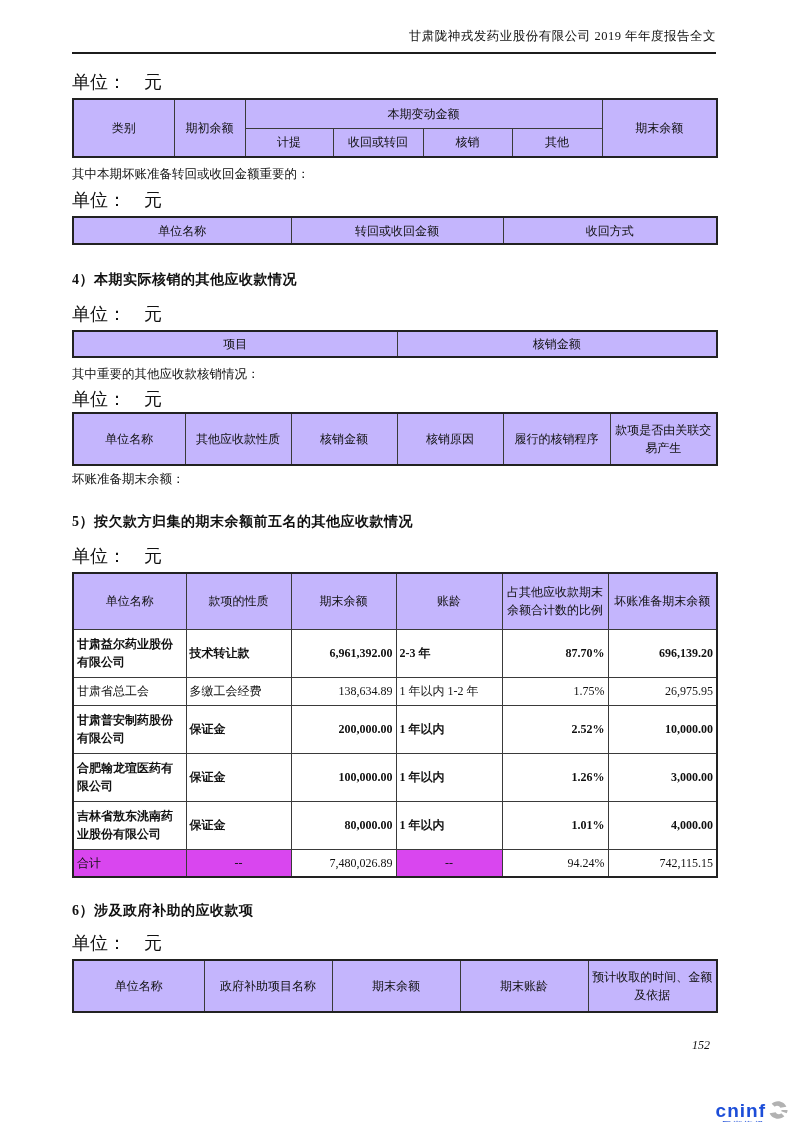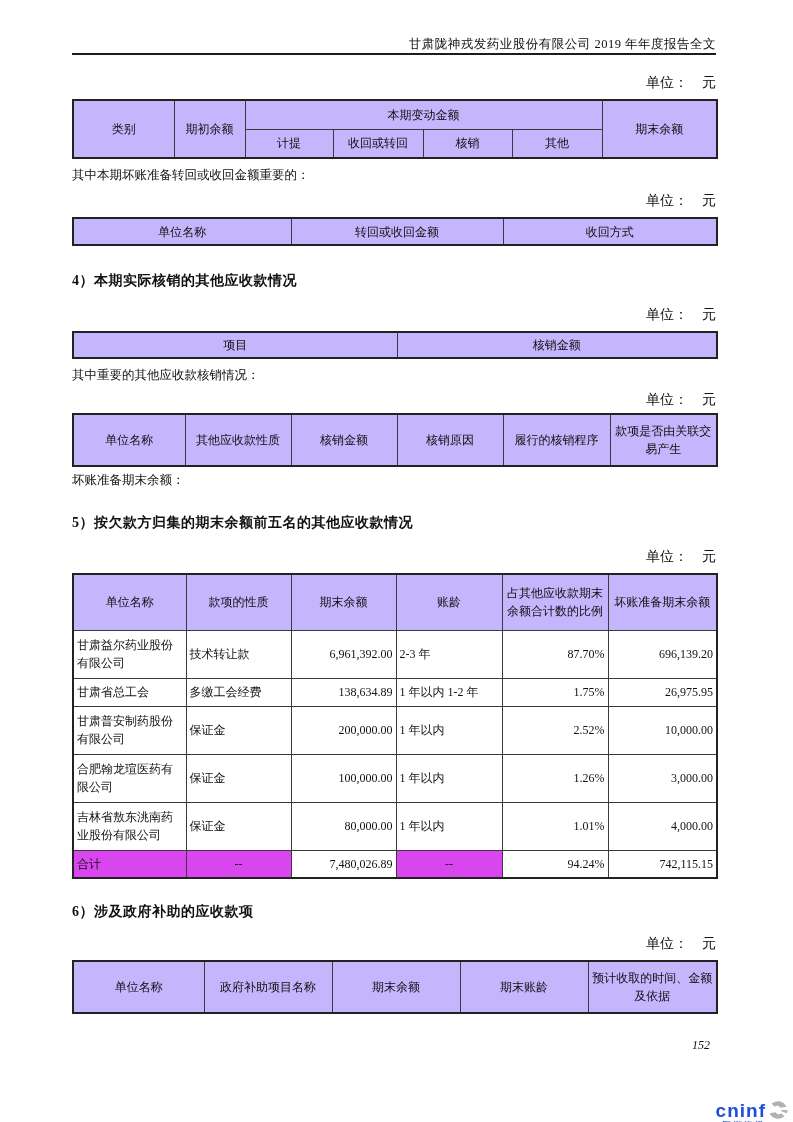--- a/index.html
+++ b/index.html
@@ -8,28 +8,29 @@
     width:793px;height:1122px;
     background:#fff;
     font-family:"Liberation Serif","DejaVu Serif",serif;
     color:#111;
     overflow:hidden;
     box-sizing:border-box;
   }
   .content{padding:0 77px 0 72px;}
   
   .report-header{
-    margin-top:36px;
+    margin-top:28px;
     text-align:right;
     font-size:12.5px;
+    padding-bottom:7px;
     border-bottom:2px solid #1c1c1c;
     letter-spacing:.5px;
   }
   
-  .unit-row{text-align:right;font-size:14px;line-height:14px;}
+  .unit-row{font-size:18px;line-height:14px;}
   .u1{margin-top:21px;}
   .u2{margin-top:11px;}
   .u3{margin-top:18px;}
   .u4{margin-top:10px;}
   .u5{margin-top:18px;}
   .u6{margin-top:16px;}
   
   .note{font-size:12.5px;line-height:15px;margin-top:9px;}
   
   .sec-heading{font-size:14px;font-weight:bold;margin-top:26px;letter-spacing:.5px;}
@@ -54,21 +55,21 @@
   td.hd{background:#c4b5fd;text-align:center;}
   td.gray{background:#d946ef;}
   td.num{text-align:right;padding-right:2px;}
   td.ctr{text-align:center;}
   td.lft{text-align:left;padding-left:3px;}
   .rh29{height:29px;}
   .rh27{height:27px;}
   .rh26{height:26px;}
   .rh52{height:52px;}
   .rh56{height:56px;}
-  .rh48{height:48px;}
+  .rh48{height:48px;font-weight:bold;}
   .rh28{height:28px;}
   
   .page-number{
     position:absolute;top:1038px;right:83px;
     font-size:12px;
     font-style:italic;
   }
   .cninfo-logo{
     position:absolute;top:1100px;right:5px;
     width:110px;

